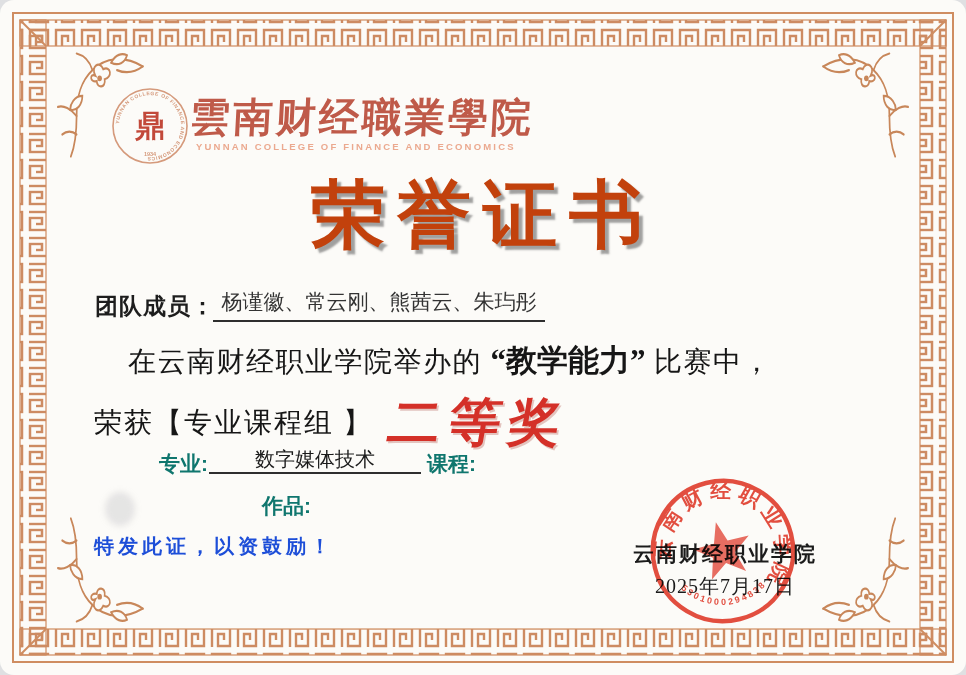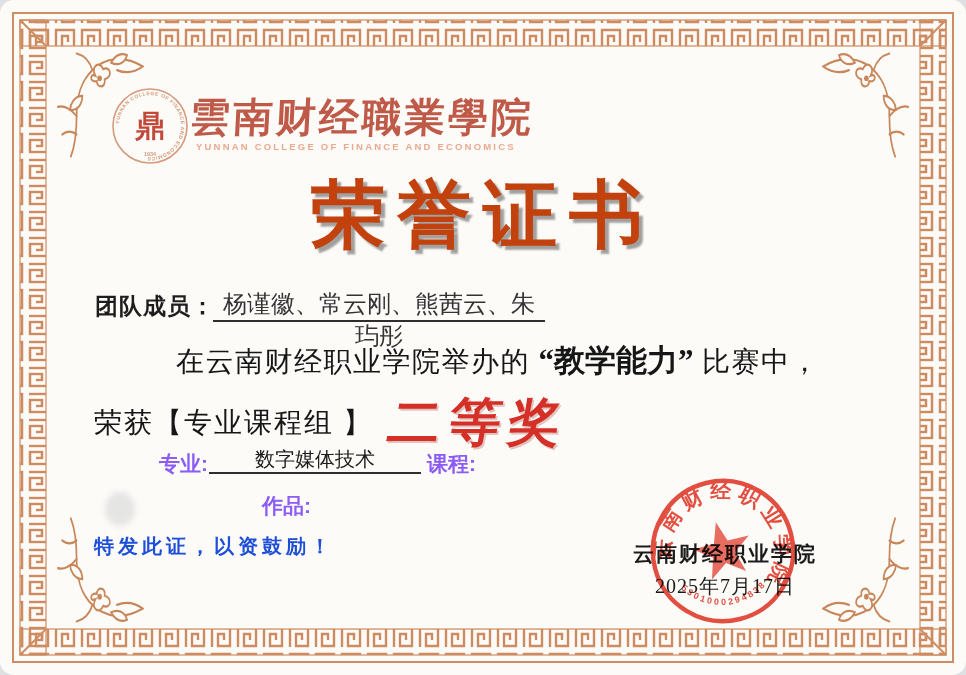--- a/index.html
+++ b/index.html
@@ -10,32 +10,32 @@
   .college-name{left:190px;top:90px;font-family:"Liberation Serif","DejaVu Serif",serif;
     font-size:40px;font-weight:700;color:#bf5a49;letter-spacing:3px;transform:skewX(-3deg);}
   .college-en{left:196px;top:141px;font-size:9.5px;font-weight:700;letter-spacing:2.2px;color:#eba98f;}
   
   .cert-title{left:0;right:0;top:166px;text-align:center;
     font-family:"Liberation Serif","DejaVu Serif",serif;font-weight:900;font-size:74px;
     color:#c2410c;letter-spacing:12px;text-shadow:4px 4px 2px rgba(110,110,110,.65);}
   
   .team-label{left:95px;top:291px;font-size:23px;font-weight:700;color:#1d1d1d;letter-spacing:1px;}
   .uline{position:absolute;border-bottom:2px solid #2e2e2e;text-align:center;color:#222;}
-  .team-line{left:213px;top:288px;width:332px;height:32px;font-size:24px;color:#333;}
+  .team-line{left:213px;top:288px;width:332px;height:32px;font-size:21px;color:#333;}
   
   .body1{left:128px;top:340px;font-family:"Liberation Serif","DejaVu Serif",serif;
-    font-size:28px;color:#161616;letter-spacing:1.5px;white-space:nowrap;margin-left:48px;}
+    font-size:28px;color:#161616;letter-spacing:1.5px;white-space:nowrap;}
   .body1 .hl{font-size:31px;font-weight:800;letter-spacing:0;}
   .body2{left:94px;top:388px;display:flex;align-items:center;white-space:nowrap;}
   .body2 .pre{font-family:"Liberation Serif","DejaVu Serif",serif;font-size:28px;color:#161616;letter-spacing:2px;}
   .award{margin-left:16px;font-size:52px;font-weight:900;color:#d43028;letter-spacing:8px;
     transform:skewX(-10deg);text-shadow:2px 2px 0 rgba(150,30,20,.25);
     font-family:"Liberation Sans","DejaVu Sans",sans-serif;}
   
-  .flabel{position:absolute;font-size:21px;font-weight:700;color:#8b5cf6;}
+  .flabel{position:absolute;font-size:21px;font-weight:700;color:#0f766e;}
   .fval{font-size:20px;color:#1a1a1a;}
   .u-major{left:209px;top:446px;width:212px;height:26px;}
   .u-course{left:491px;top:446px;width:378px;height:26px;}
   .u-work{left:315px;top:488px;width:438px;height:26px;}
   
   .message{left:94px;top:533px;font-family:Liberation Mono, monospace;
     font-size:20px;font-weight:600;color:#1d4ed8;letter-spacing:4px;}
   .sig{left:625px;top:540px;width:200px;text-align:center;
     font-family:"Liberation Serif","DejaVu Serif",serif;color:#1b1b1b;}
   .sig .issuer{font-size:21px;font-weight:600;letter-spacing:2px;}

